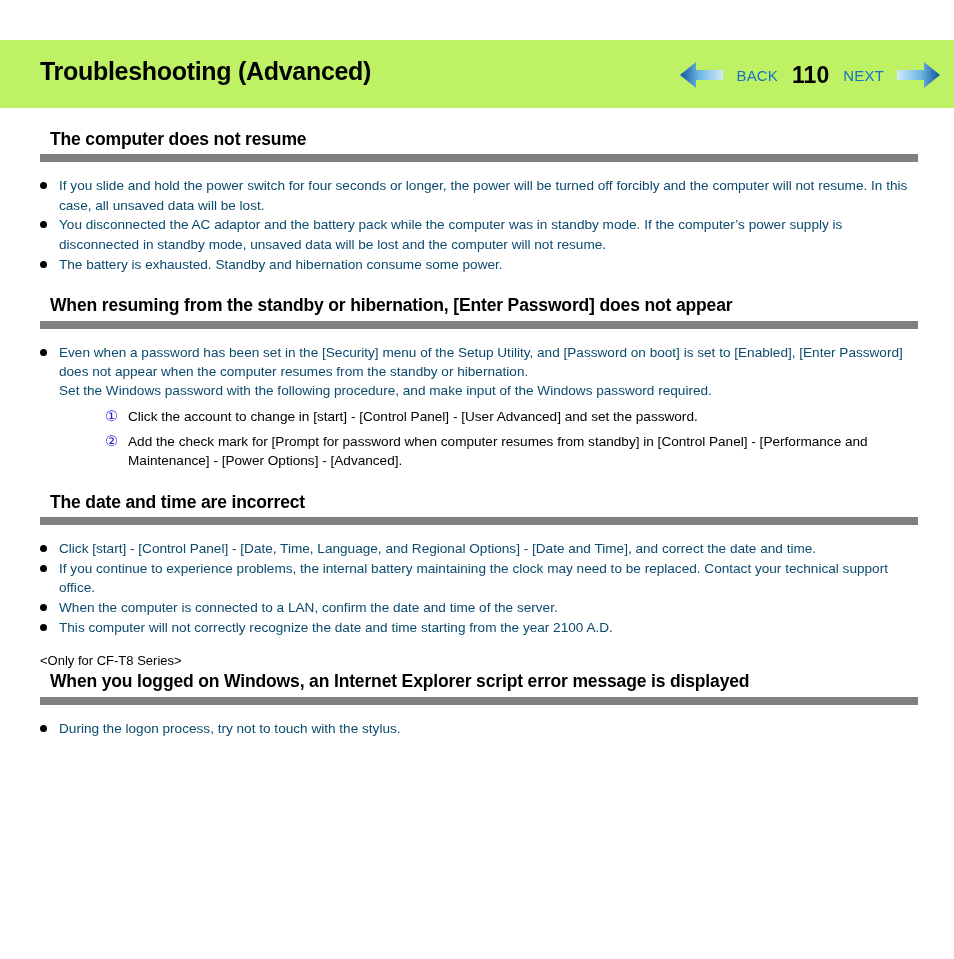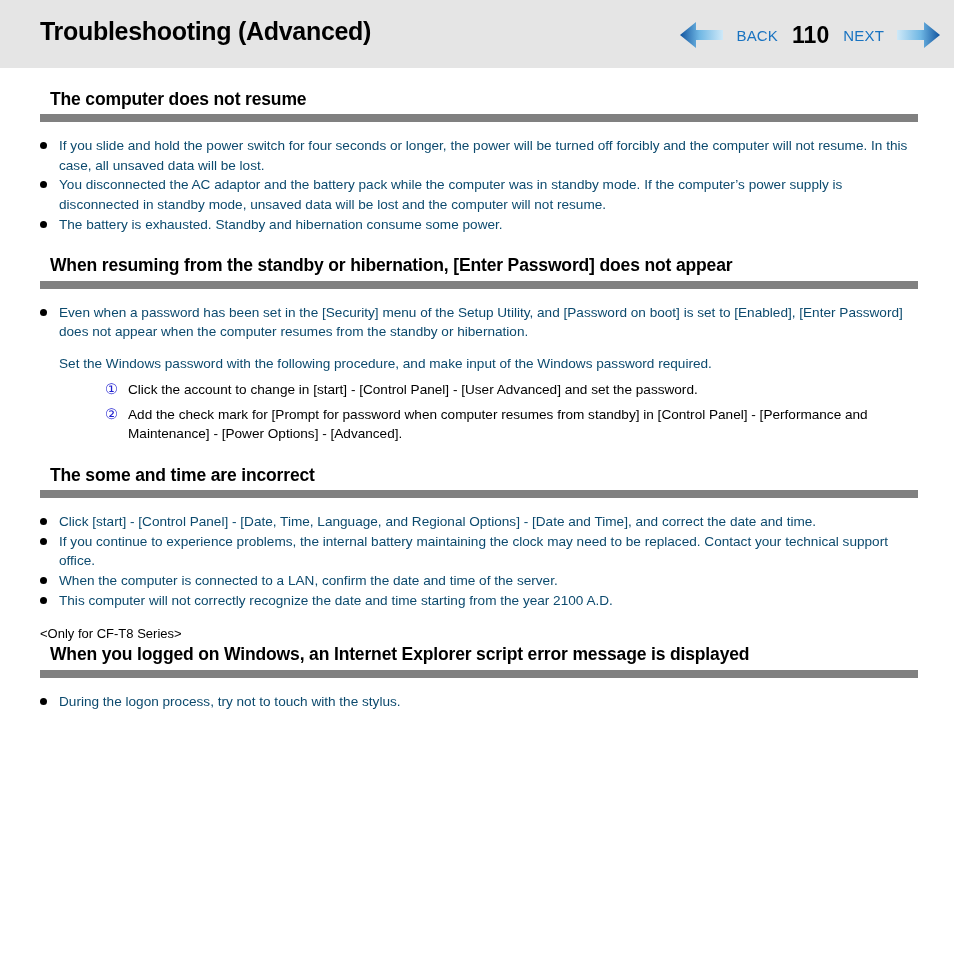--- a/index.html
+++ b/index.html
@@ -12,23 +12,24 @@
     background: #ffffff;
     font-family: "Liberation Sans", sans-serif;
     color: #000000;
     overflow: hidden;
   }
 
   
   .header {
     position: relative;
     height: 68px;
-    background: #e5e5e5;
+    background: #bef264;
     display: flex;
     align-items: center;
+    margin-top: 40px;
   }
   .header-title {
     position: absolute;
     left: 40px;
     top: 17px;
     font-size: 25px;
     font-weight: bold;
     letter-spacing: -0.3px;
     color: #000000;
     white-space: nowrap;
@@ -107,21 +108,20 @@
     position: absolute;
     left: 40px;
     top: 6px;
     width: 7px;
     height: 7px;
     border-radius: 50%;
     background: #000000;
   }
   .cont-line {
     display: block;
-    margin-top: 13px;
   }
 
   
   .subnum {
     margin: 0;
     padding: 0;
     list-style: none;
   }
   .subnum > li {
     position: relative;
@@ -248,21 +248,21 @@
       </li>
       <li>
         <span class="circnum">②</span>
         <span>Add the check mark for [Prompt for password when computer resumes from standby] in [Control Panel] - [Performance and Maintenance] - [Power Options] - [Advanced].</span>
       </li>
     </ul>
   </div>
 
   <div class="spacer-2"></div>
   <div class="section">
-    <div class="sec-head">The some and time are incorrect</div>
+    <div class="sec-head">The date and time are incorrect</div>
     <div class="rule"></div>
     <div class="spacer-1"></div>
     <ul class="bullets">
       <li>
         <span class="dot"></span>
         <span>Click [start] - [Control Panel] - [Date, Time, Language, and Regional Options] - [Date and Time], and correct the date and time.</span>
       </li>
       <li>
         <span class="dot"></span>
         <span>If you continue to experience problems, the internal battery maintaining the clock may need to be replaced.  Contact your technical support office.</span>

